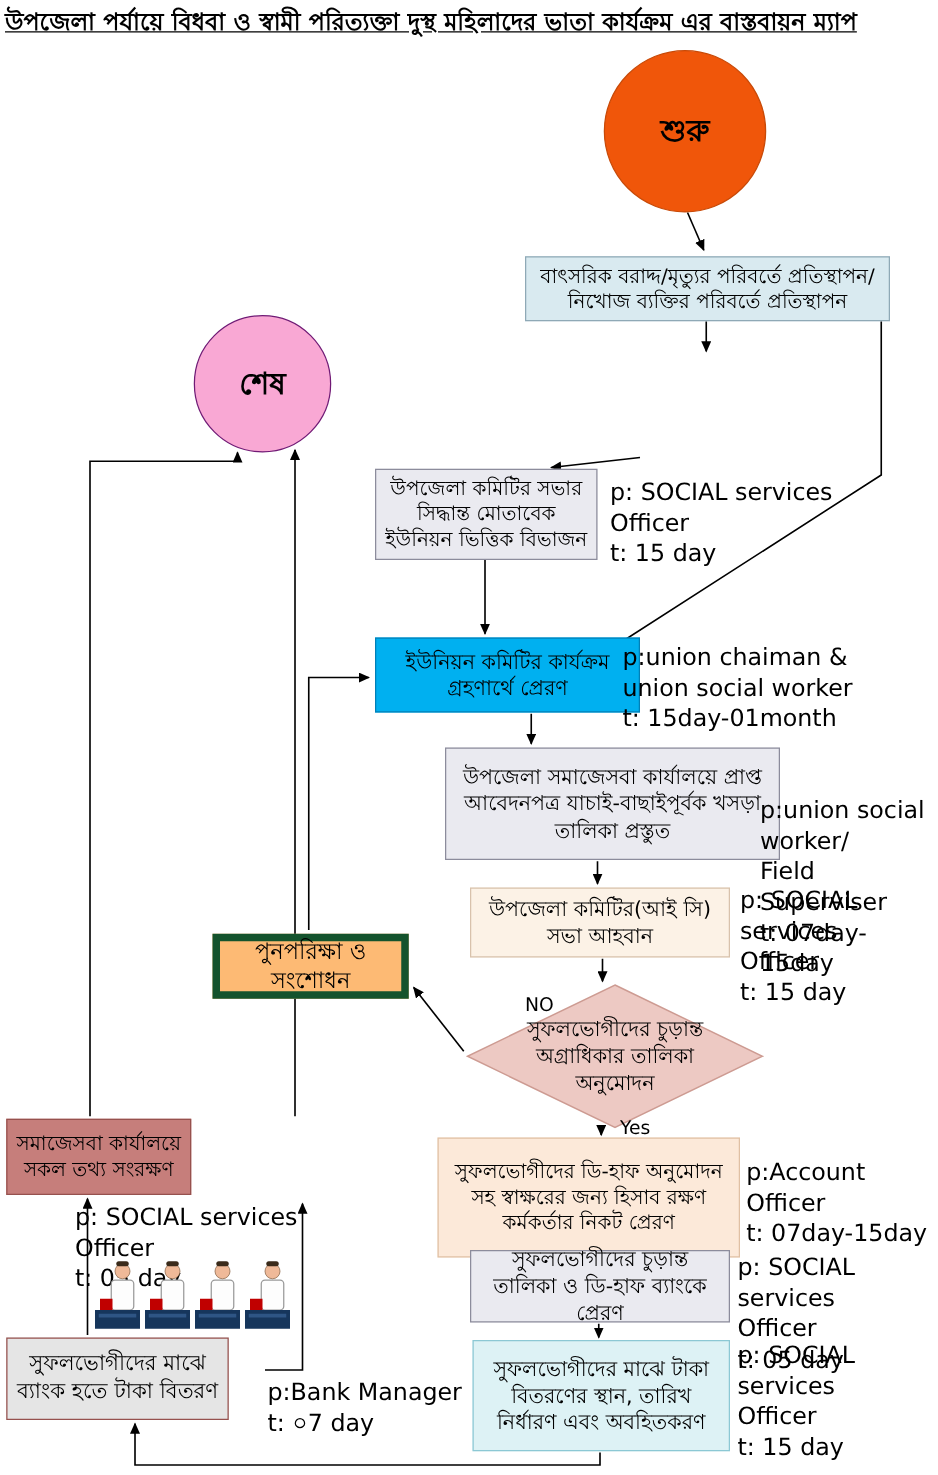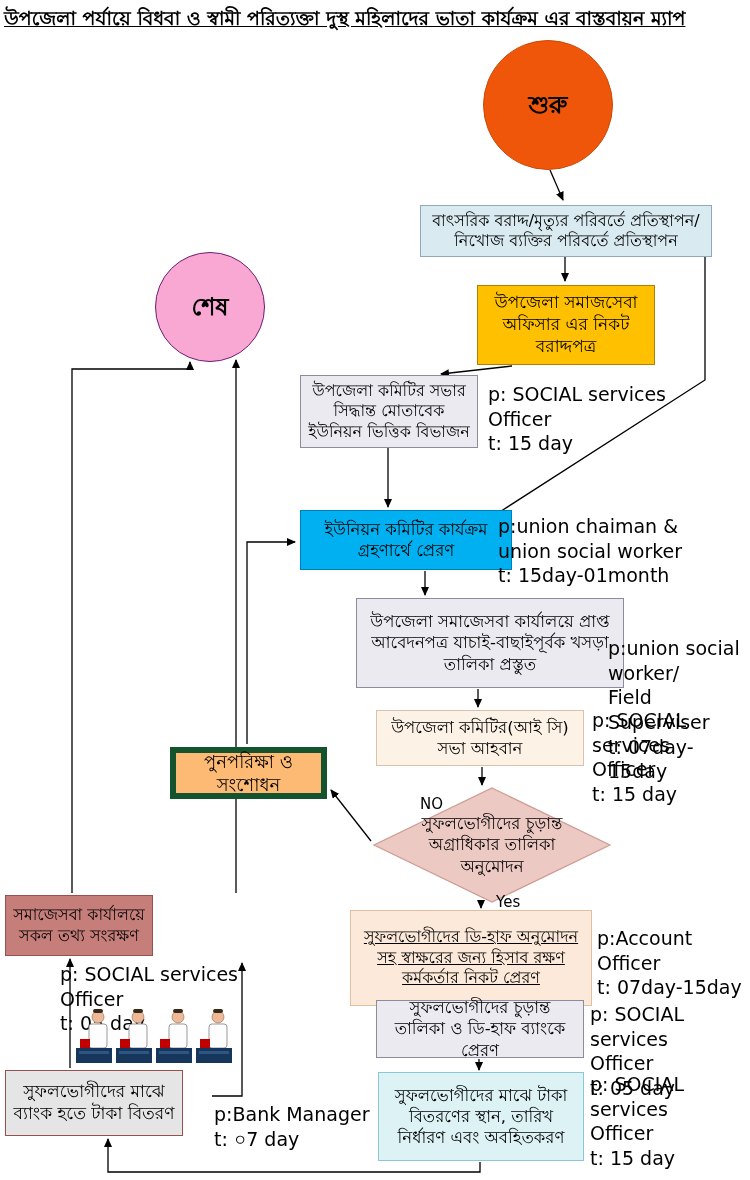--- a/index.html
+++ b/index.html
@@ -50,35 +50,34 @@
     <polygon points="492,788 610,845 492,902 374,845" fill="#EDC9C3" stroke="#CD9B92" stroke-width="1.2"></polygon>
   </svg>
 
   <div class="title">উপজেলা পর্যায়ে বিধবা ও স্বামী পরিত্যক্তা দুস্থ মহিলাদের  ভাতা কার্যক্রম এর  বাস্তবায়ন ম্যাপ</div>
 
   <div class="node circle" style="left:483px;top:40px;width:130px;height:130px;background:#F0560A;border:1px solid #C84A08;">শুরু</div>
   <div class="node circle" style="left:155px;top:252px;width:110px;height:110px;background:#f9a8d4;border:1px solid #701a75;">শেষ</div>
 
   <div class="node" style="left:420px;top:205px;width:292px;height:52px;background:#D9EAF0;border:1px solid #8FA9B6;">বাৎসরিক বরাদ্দ/মৃত্যুর পরিবর্তে প্রতিস্থাপন/ নিখোজ ব্যক্তির পরিবর্তে প্রতিস্থাপন</div>
 
-  <div class="node" style="left:477px;top:285px;width:178px;height:80px;background:#FFC000;border:1px solid #B08000;font-size:17px;">উপজেলা সমাজসেবা অফিসার এর নিকট বরাদ্দপত্র</div>
 
   <div class="node" style="left:300px;top:375px;width:178px;height:73px;background:#EAEAF0;border:1px solid #8C8C9C;">উপজেলা কমিটির সভার সিদ্ধান্ত মোতাবেক ইউনিয়ন ভিত্তিক বিভাজন</div>
 
   <div class="node" style="left:300px;top:510px;width:212px;height:60px;background:#00B0F0;border:1px solid #0080B8;font-size:16.5px;">ইউনিয়ন কমিটির কার্যক্রম গ্রহণার্থে প্রেরণ</div>
 
   <div class="node" style="left:356px;top:598px;width:268px;height:90px;background:#EAEAF0;border:1px solid #8C8C9C;font-size:16.5px;">উপজেলা সমাজেসবা কার্যালয়ে প্রাপ্ত আবেদনপত্র যাচাই-বাছাইপূর্বক খসড়া তালিকা প্রস্তুত</div>
 
   <div class="node" style="left:376px;top:710px;width:208px;height:56px;background:#FCF2E6;border:1px solid #D8C2AC;font-size:16.5px;">উপজেলা কমিটির(আই সি) সভা আহবান</div>
 
   <div class="node" style="left:170px;top:747px;width:157px;height:52px;background:#fdba74;border:6px solid #14532d;font-size:18px;">পুনপরিক্ষা ও সংশোধন</div>
 
   <div class="node" style="left:408px;top:800px;width:168px;height:90px;background:transparent;border:none;font-size:16.5px;">সুফলভোগীদের চুড়ান্ত অগ্রাধিকার তালিকা অনুমোদন</div>
 
-  <div class="node" style="left:350px;top:910px;width:242px;height:96px;background:#FCE9D9;border:1px solid #E0C0A4;text-decoration:underline;">সুফলভোগীদের ডি-হাফ অনুমোদন সহ স্বাক্ষরের জন্য হিসাব রক্ষণ কর্মকর্তার নিকট প্রেরণ</div>
+  <div class="node" style="left:350px;top:910px;width:242px;height:96px;background:#FCE9D9;border:1px solid #E0C0A4;">সুফলভোগীদের ডি-হাফ অনুমোদন সহ স্বাক্ষরের জন্য হিসাব রক্ষণ কর্মকর্তার নিকট প্রেরণ</div>
 
   <div class="node" style="left:376px;top:1000px;width:208px;height:58px;background:#EAEAF0;border:1px solid #8C8C9C;font-size:16.5px;">সুফলভোগীদের চুড়ান্ত তালিকা ও ডি-হাফ ব্যাংকে প্রেরণ</div>
 
   <div class="node" style="left:378px;top:1072px;width:206px;height:89px;background:#DDF2F5;border:1px solid #8CC8D4;font-size:16.5px;">সুফলভোগীদের মাঝে টাকা বিতরণের স্থান, তারিখ নির্ধারণ এবং অবহিতকরণ</div>
 
   <div class="node" style="left:5px;top:895px;width:148px;height:61px;background:#C67E7B;border:1px solid #96514E;">সমাজেসবা কার্যালয়ে সকল তথ্য সংরক্ষণ</div>
 
 
   <div class="node" style="left:5px;top:1070px;width:178px;height:66px;background:#e5e5e5;border:1px solid #96514E;font-size:17px;">সুফলভোগীদের মাঝে ব্যাংক হতে টাকা বিতরণ</div>
 

